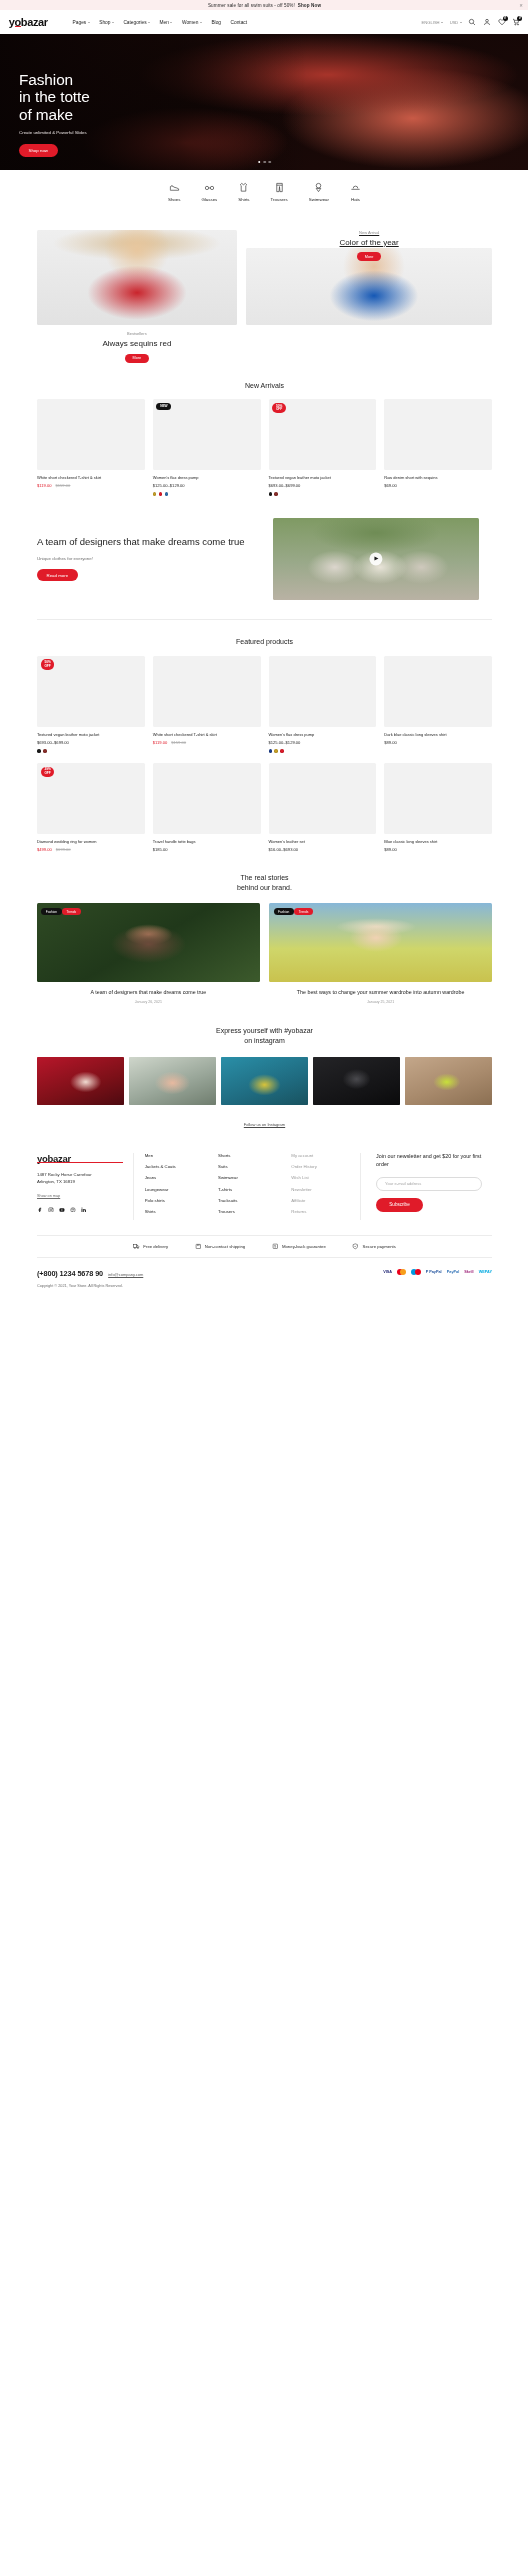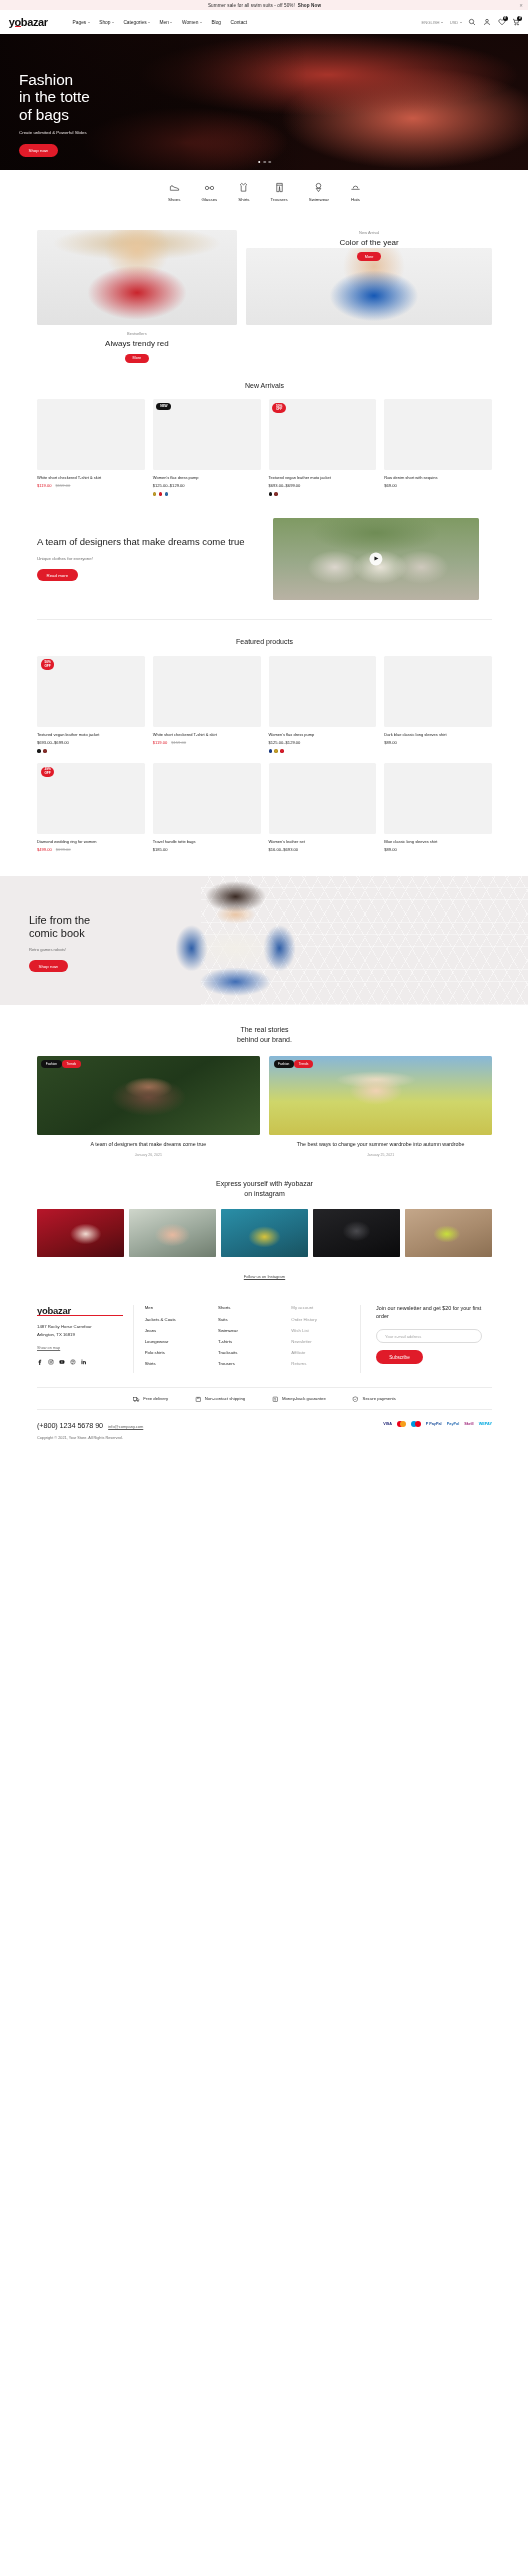--- a/index.html
+++ b/index.html
@@ -120,21 +120,21 @@
   .promo.right .img {
     height:77px; border-radius:1.5px; margin-top:18.4px;
     background:
       radial-gradient(ellipse 30% 55% at 52% 62%, #1558b5 0%, rgba(21,88,181,0) 60%),
       radial-gradient(circle at 52% 24%, #e6c4a4 0%, rgba(230,196,164,0) 22%),
       linear-gradient(180deg,#f1f1f1,#e6e6e6);
   }
   .promo .cap { text-align:center; margin-top:6.6px; }
   .promo .eyebrow { font-size:4px; color:#8b8b8b; }
   .promo h3 { font-size:8px; font-weight:400; margin-top:2.9px; }
-  .promo.right .cap-top { text-align:center; position:absolute; top:0; left:0; right:0; }
+  .promo.right .cap-top { text-align:center; position:absolute; top:0; left:0; right:0;text-decoration:underline; }
   .btn-red.pill { font-size:3.8px; padding:2.6px 8px; border-radius:5.9px; margin-top:5.1px;}
 
   
   .sect-title { text-align:center; font-size:7px; font-weight:400; padding:19px 0 10.3px; }
 
   
   .grid4 { width:455px; margin:0 auto; display:grid; grid-template-columns:repeat(4,1fr); gap:8px; }
   .card { position:relative; }
   .card .thumb {
     width:100%; height:71px; background:#f2f2f2; border-radius:1.5px; position:relative; overflow:hidden;
@@ -273,21 +273,21 @@
   .btn-sub {
     margin-top:7.3px; background:#e01b29; color:#fff; border:none; border-radius:7.3px;
     font-size:4.6px; padding:4.4px 13.2px; cursor:pointer; font-family:inherit;
   }
   .fbar {
     width:455px; margin:0 auto; border-top:0.7px solid #ececec; border-bottom:0.7px solid #ececec;
     display:flex; justify-content:center; gap:26.4px; padding:7.3px 0;
   }
   .fbar .item { display:flex; align-items:center; gap:3.7px; font-size:4.3px; color:#2b2b2b; }
   .fbot { width:455px; margin:0 auto; padding:11px 0 14.7px; display:flex; align-items:flex-start; }
-  .fbot .phone { font-size:7.3px; font-weight:400; letter-spacing:-0.1px; }
+  .fbot .phone { font-size:7.3px; font-weight:700; letter-spacing:-0.1px; }
   .fbot .mail { font-size:4px; color:#5a5a5a; text-decoration:underline; margin-left:5.1px; }
   .fbot .copy { font-size:3.8px; color:#6e6e6e; margin-top:5.9px; }
   .pays { margin-left:auto; display:flex; gap:5.1px; align-items:center; }
   .pay { font-size:3.8px; font-weight:700; }
   .pay.visa{color:#1a1f71;} .pay.pp{color:#1c4f9c;} .pay.pp2{color:#2c6fb5;}
   .pay.skrill{color:#9b1d74;} .pay.we{color:#00a9e0;}
   .mc { display:flex; align-items:center; }
   .mc i { width:5.9px;height:5.9px;border-radius:50%; display:block; }
   .mc i:nth-child(2){ margin-left:-2.6px; }
 </style>
@@ -360,21 +360,21 @@
         <i class="badge">0</i>
       </span>
     </div>
   </header>
 
   <section class="hero">
     <div class="hero-content">
       <h1>
         <span>Fashion</span><br>
         <span>in the totte</span><br>
-        <span>of bags</span>
+        <span>of make</span>
       </h1>
       <p>Create unlimited &amp; Powerful Slides</p>
       <button class="btn-red">Shop now</button>
     </div>
     <div class="hero-dots">
       <i class="on"></i>
       <i></i>
       <i></i>
     </div>
   </section>
@@ -423,21 +423,21 @@
       <span>Hats</span>
     </div>
   </div>
 
 
   <section class="promos">
     <div class="promo left">
       <div class="img"></div>
       <div class="cap">
         <div class="eyebrow">Bestsellers</div>
-        <h3>Always trendy red</h3>
+        <h3>Always sequins red</h3>
         <button class="btn-red pill">More</button>
       </div>
     </div>
     <div class="promo right">
       <div class="cap-top">
         <div class="eyebrow">New Arrival</div>
         <h3>Color of the year</h3>
         <button class="btn-red pill">More</button>
       </div>
       <div class="img"></div>
@@ -557,32 +557,20 @@
       <div class="name">Women's leather set</div>
       <div class="price">$16.00–$693.00</div>
     </div>
     <div class="card">
       <div class="thumb a9"></div>
       <div class="name">Blue classic long sleeves shirt</div>
       <div class="price">$89.00</div>
     </div>
   </div>
 
-  <section class="comic">
-    <div class="hex"></div>
-    <div class="girl"></div>
-    <div class="copy">
-      <h2>
-        <span>Life from the</span><br>
-        <span>comic book</span>
-      </h2>
-      <p>Retro games robots!</p>
-      <button class="btn-red">Shop now</button>
-    </div>
-  </section>
 
   <h2 class="stories-title">
     <span>The real stories</span><br>
     <span>behind our brand.</span>
   </h2>
   <div class="stories">
     <article class="story">
       <div class="img">
         <span class="chip c1">Fashion</span>
         <span class="chip c2">Trends</span>

